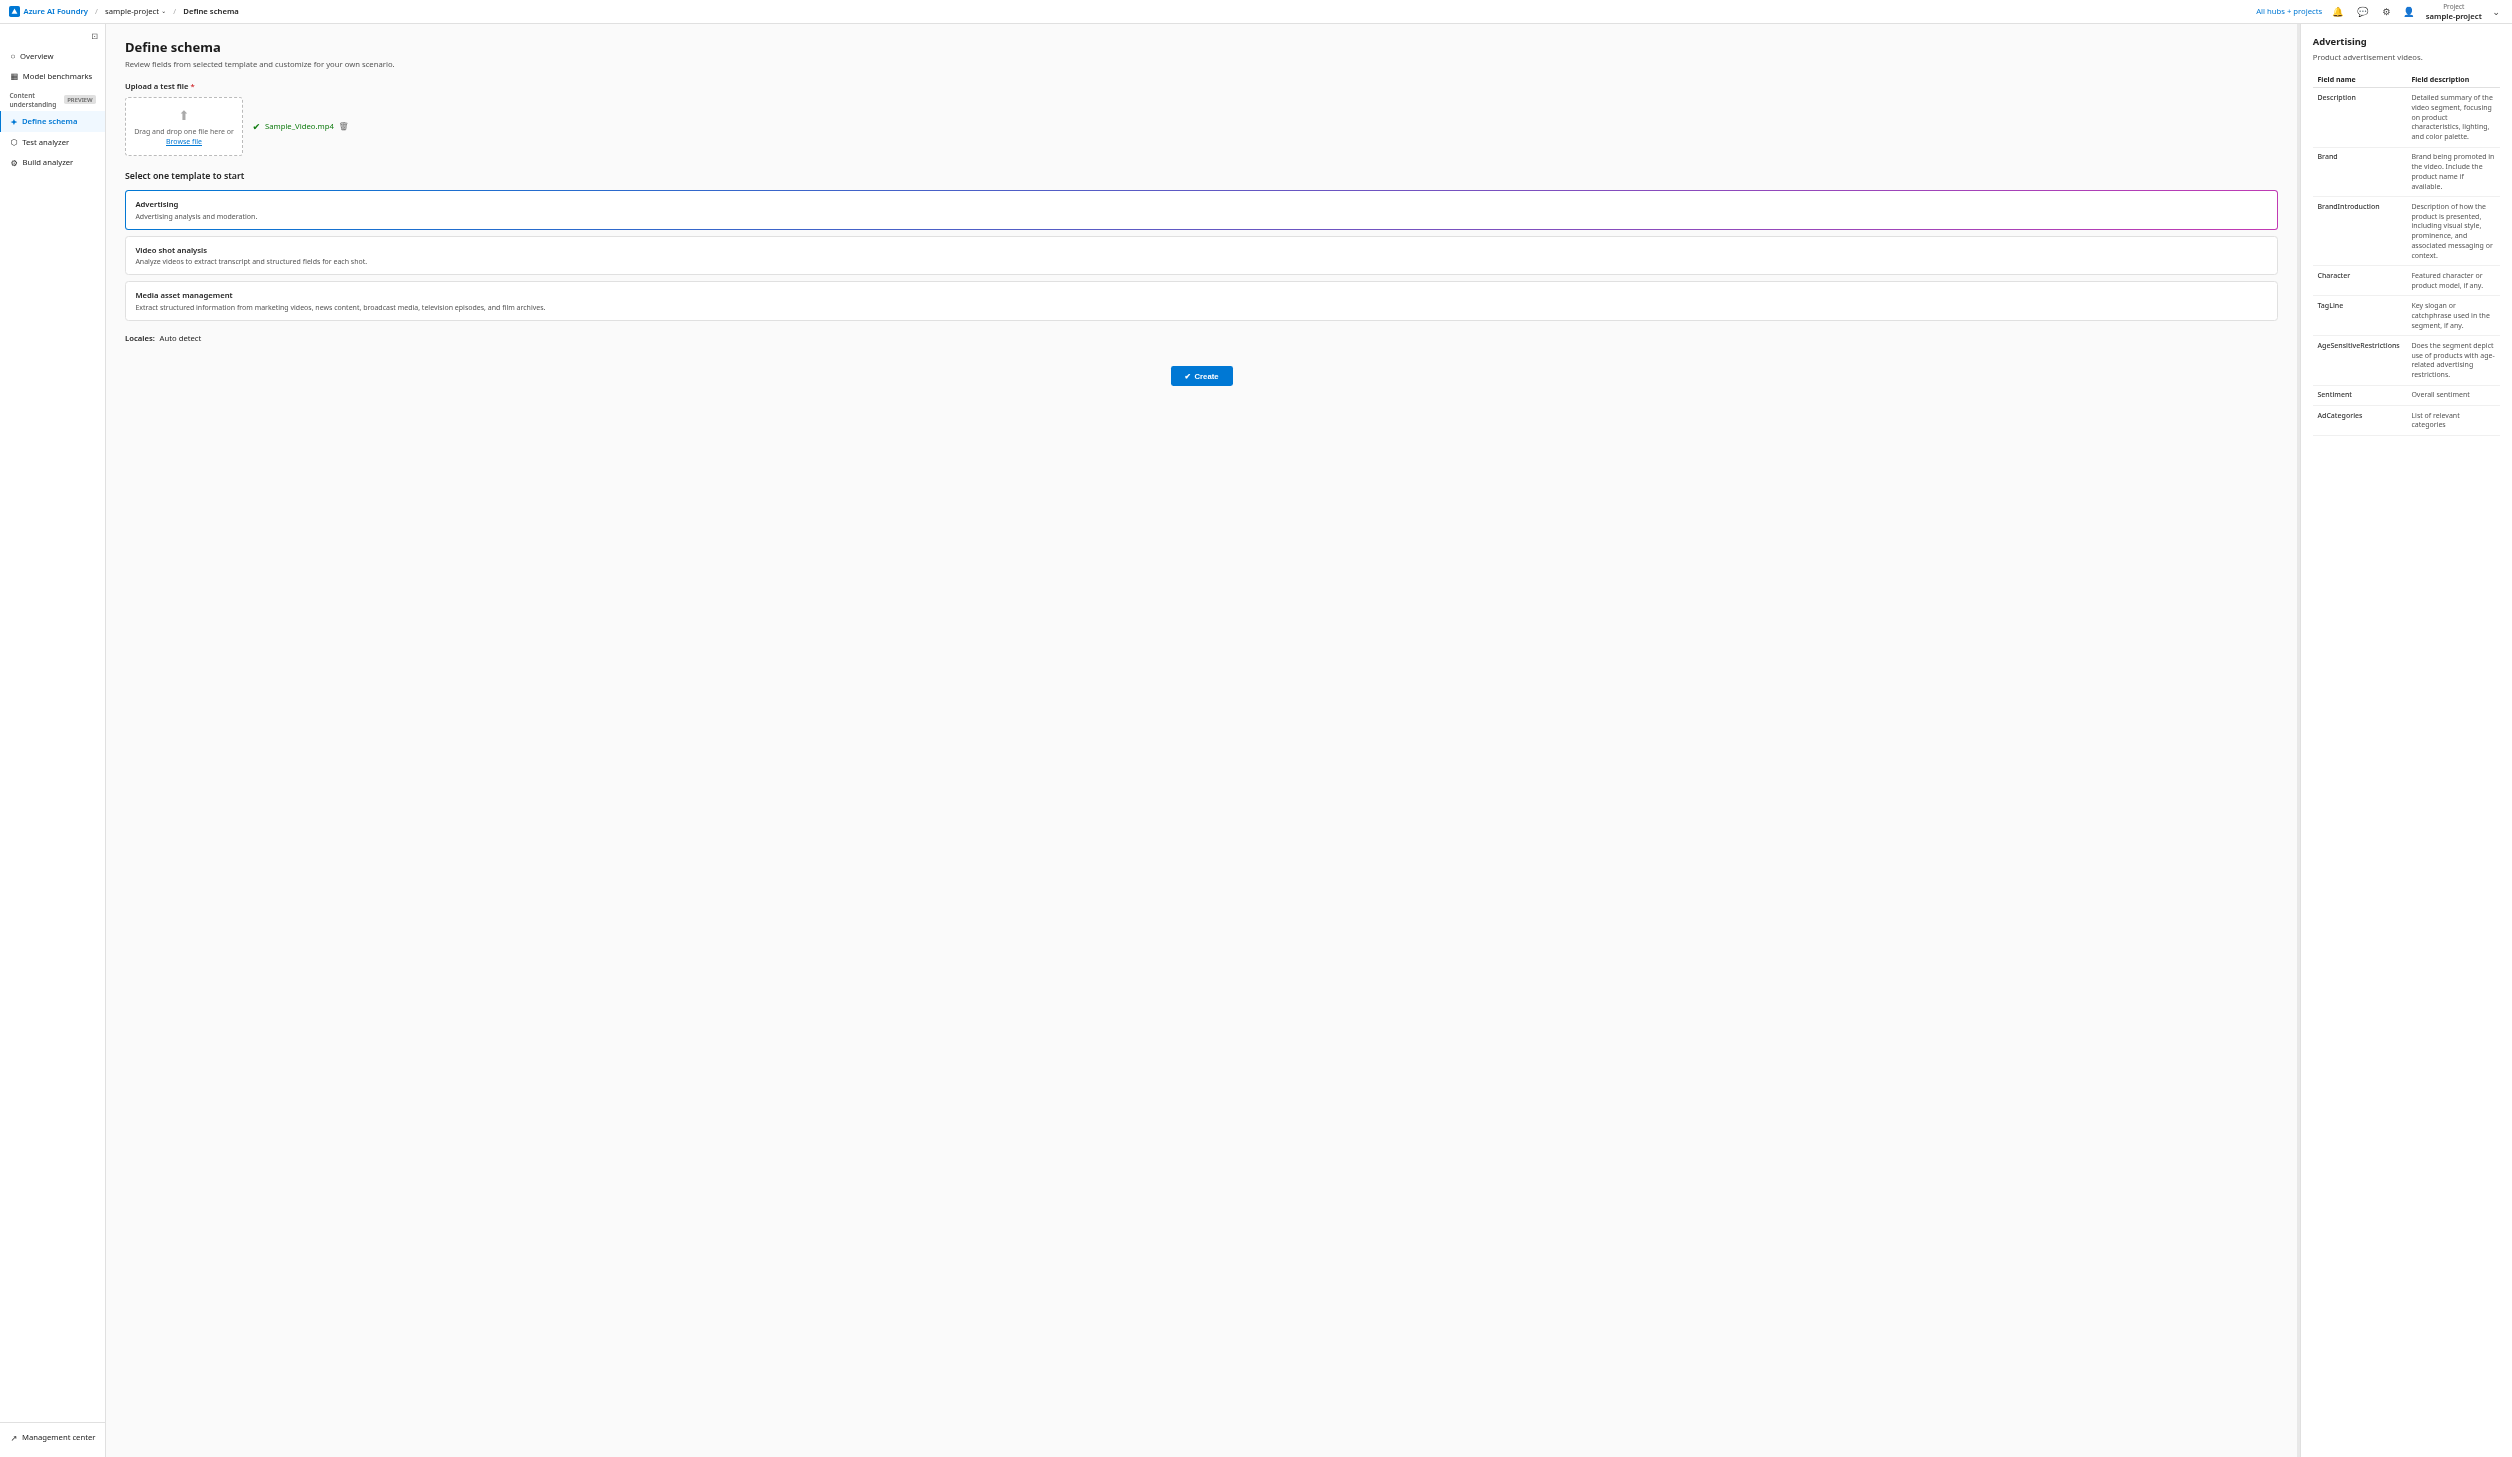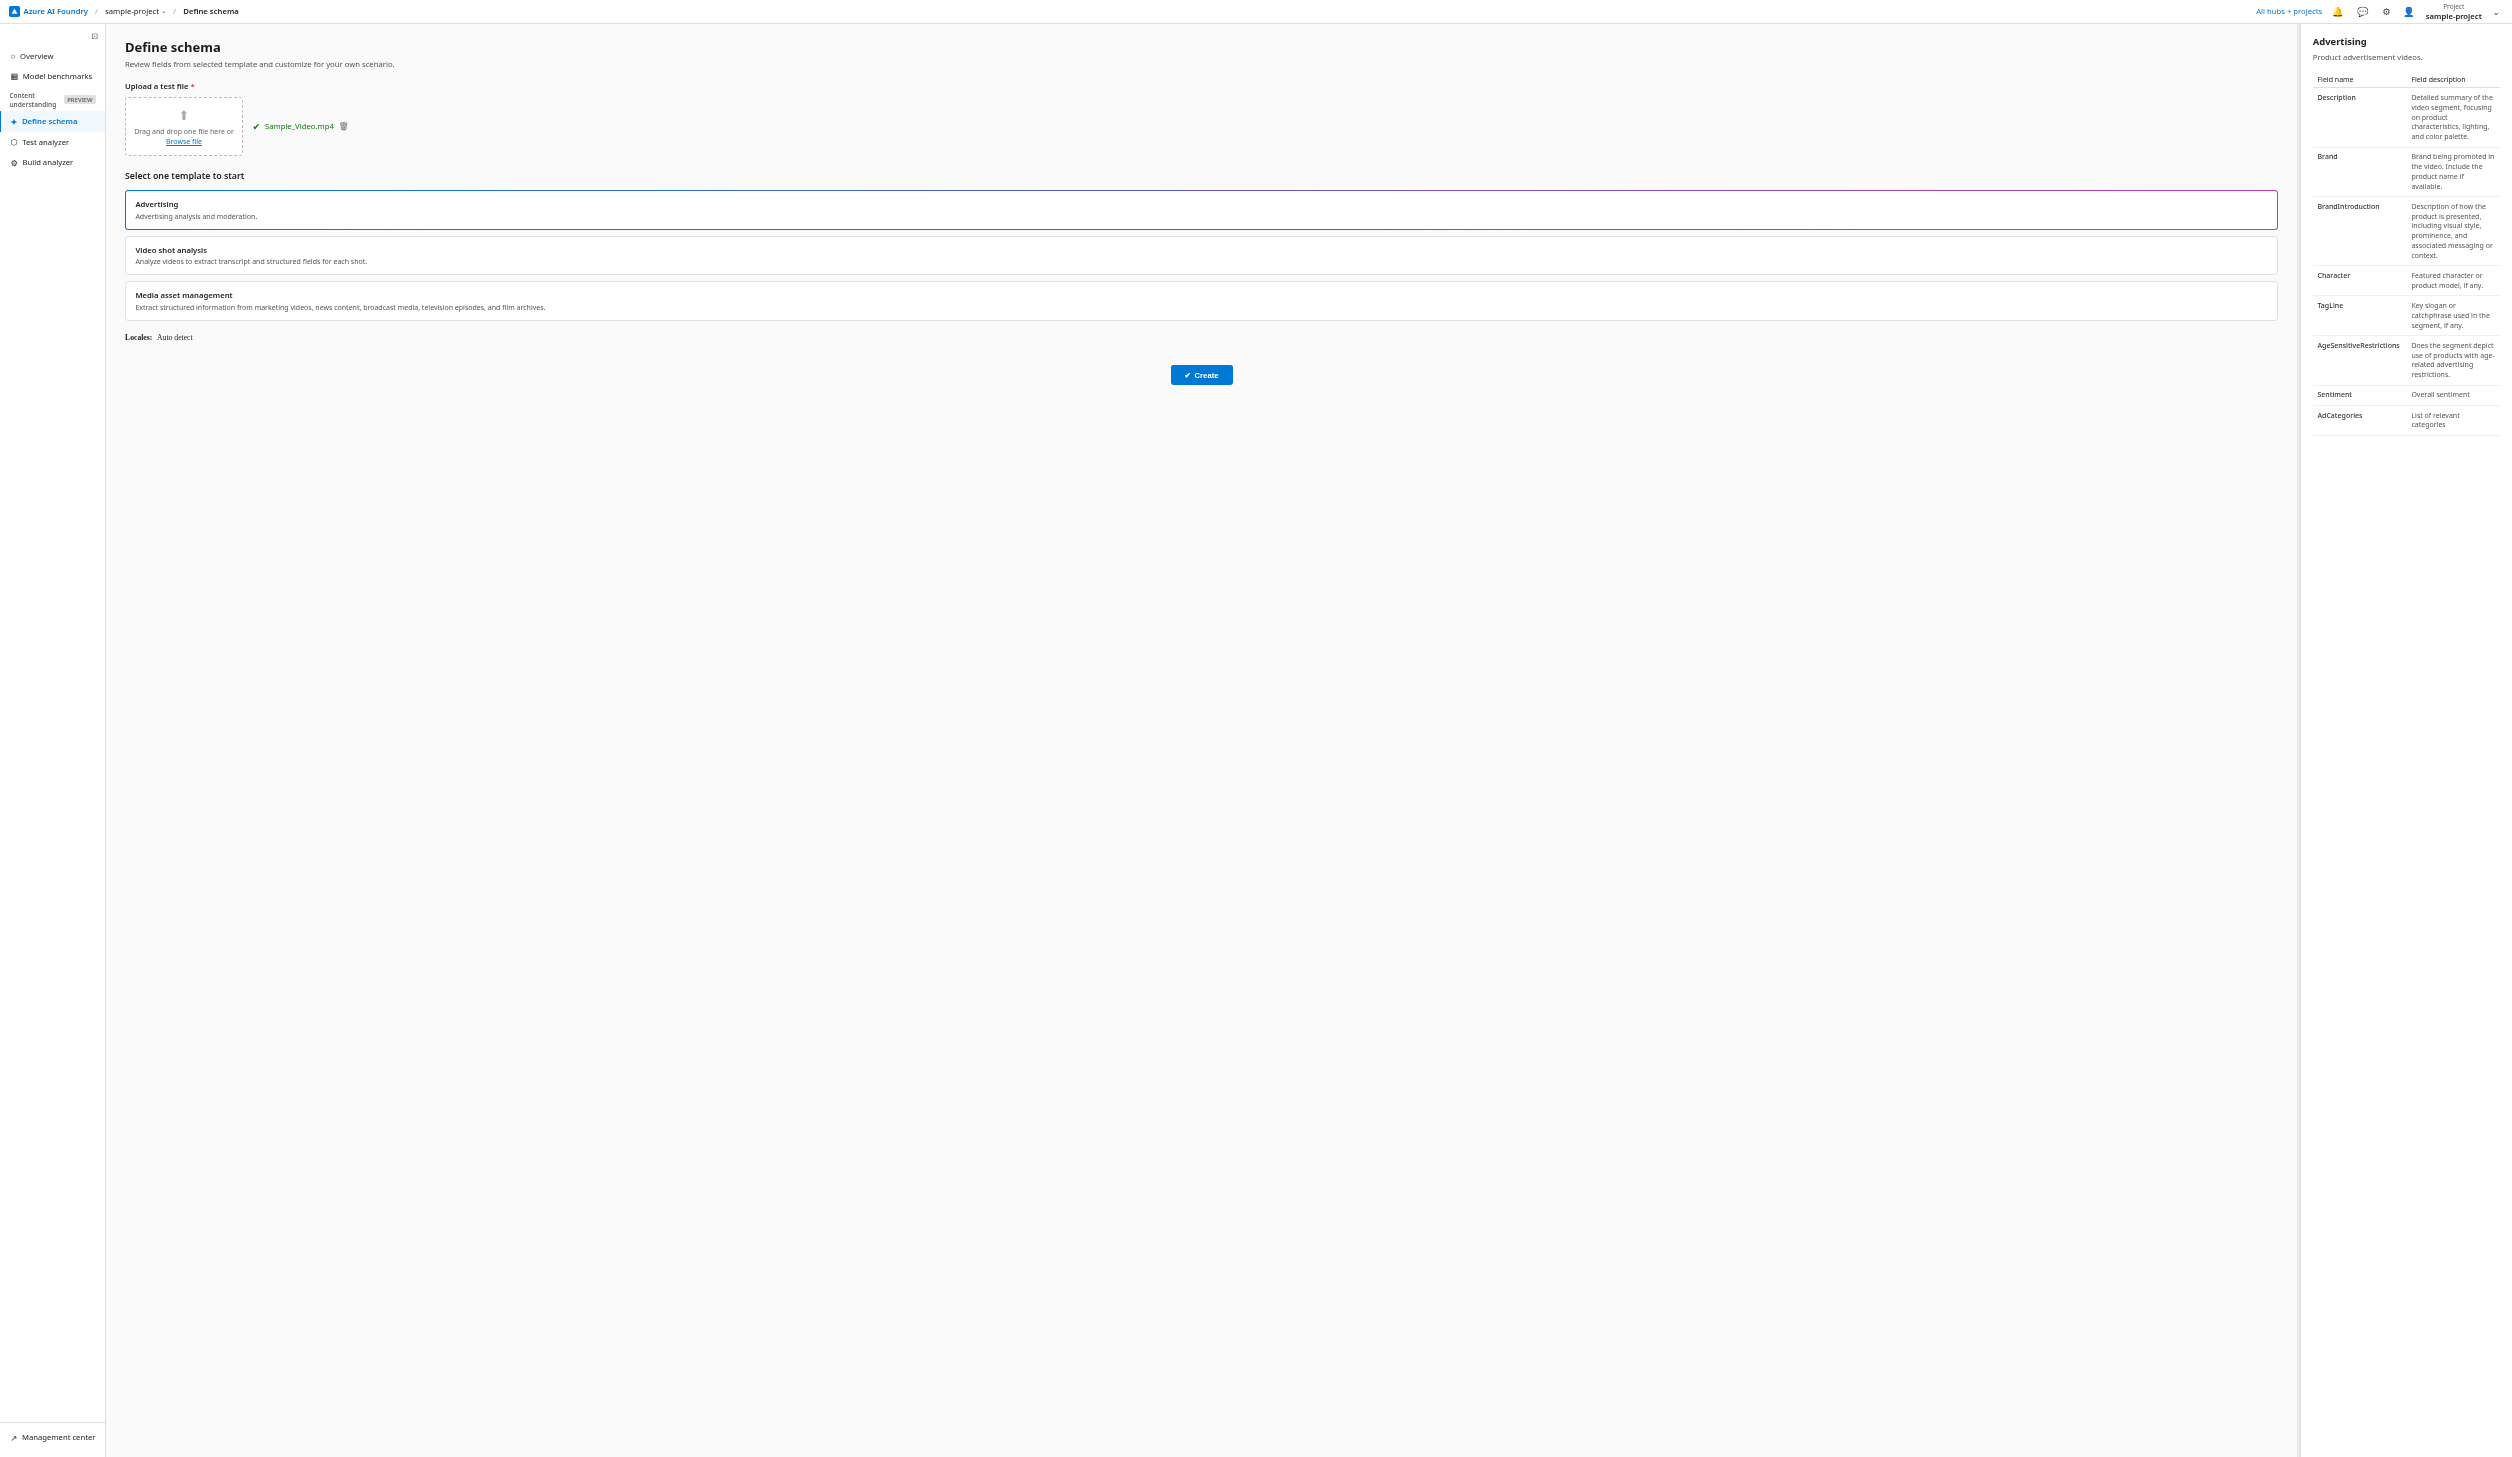--- a/index.html
+++ b/index.html
@@ -51,33 +51,33 @@
 
     
     .select-template-title { font-size: 8.8px; font-weight: 600; margin-bottom: 8.2px; }
     .templates-list { display: flex; flex-direction: column; gap: 5.9px; margin-bottom: 11.8px; }
     .template-card { border: 0.9px solid #e0e0e0; border-radius: 3.5px; padding: 8.2px 9.4px; cursor: pointer; background: #fff; transition: border-color 0.15s; }
     .template-card.selected { border-color: transparent; background: linear-gradient(white, white) padding-box, linear-gradient(135deg, #0078d4, #c239b3) border-box; border: 1.2px solid transparent; }
     .template-card-title { font-weight: 600; font-size: 7.7px; margin-bottom: 2.4px; }
     .template-card-desc { font-size: 7px; color: #555; }
 
     
-    .locales-row { display: flex; align-items: center; gap: 4.7px; font-size: 7.7px; margin-bottom: 11.8px; font-family: Liberation Serif, serif; }
+    .locales-row { display: flex; align-items: center; gap: 4.7px; font-size: 7.7px; margin-bottom: 11.8px; }
     .locales-label { font-weight: 600; }
 
     
     .bottom-actions { display: flex; justify-content: center; padding-top: 11.8px; }
     .create-btn { background: #0078d4; color: #fff; border: none; border-radius: 2.4px; padding: 5.3px 14px; font-size: 7.7px; font-weight: 600; cursor: pointer; display: flex; align-items: center; gap: 3.5px; }
 
     
     .right-panel { width: 212px; background: #ffffff; border-left: 0.6px solid #e0e0e0; overflow-y: auto; flex-shrink: 0; padding: 11.8px 11.8px; }
     .panel-title { font-size: 9.4px; font-weight: 700; margin-bottom: 3.5px; }
     .panel-desc { font-size: 7.7px; color: #555; margin-bottom: 9.4px; }
     .fields-table { width: 100%; border-collapse: collapse; font-size: 7px; }
-    .fields-table th { text-align: left; font-weight: 400; font-size: 7px; padding: 3.5px 4.7px; border-bottom: 0.6px solid #e0e0e0; color: #242424; }
+    .fields-table th { text-align: left; font-weight: 700; font-size: 7px; padding: 3.5px 4.7px; border-bottom: 0.6px solid #e0e0e0; color: #242424; }
     .fields-table td { padding: 4.7px 4.7px; border-bottom: 0.6px solid #f0f0f0; vertical-align: top; color: #333; }
     .fields-table td:first-child { font-weight: 500; white-space: nowrap; padding-right: 7px; margin-left: 15px; }
     .fields-table td:last-child { color: #555; line-height: 1.4; }
     .resize-handle { width: 2.9px; background: #e8e8e8; cursor: col-resize; flex-shrink: 0; }
   </style>
 </head>
 <body>
 
 <div class="topbar">
   <div class="topbar-logo">

